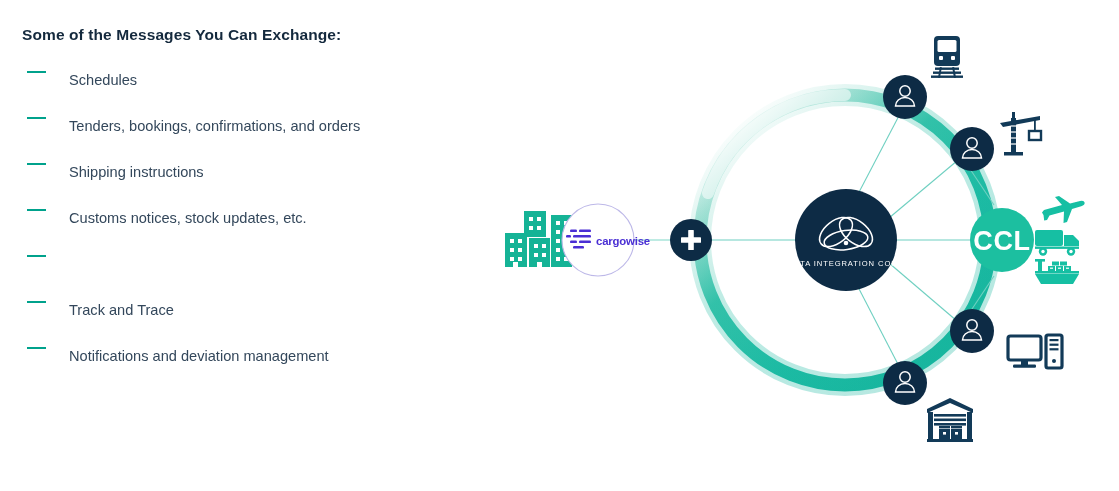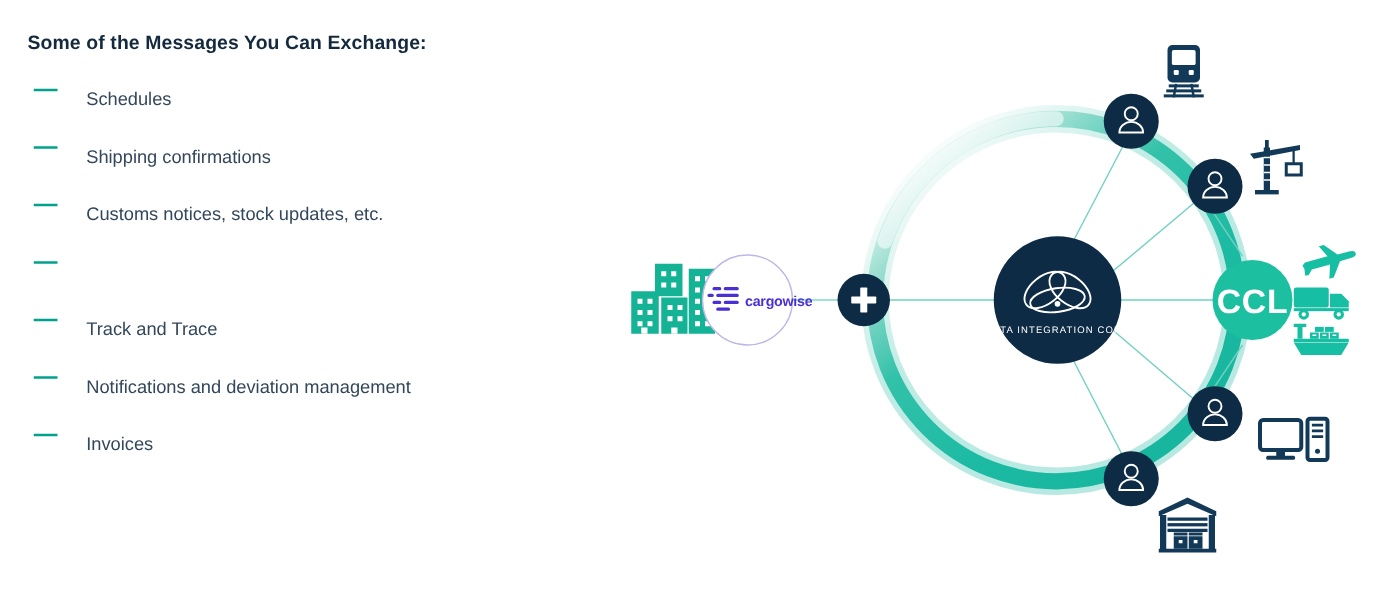--- a/index.html
+++ b/index.html
@@ -102,40 +102,40 @@
 
   <div class="left-panel">
     <h2 class="panel-title">Some of the Messages You Can Exchange:</h2>
     <ul class="msg-list">
       <li class="msg-item">
         <span class="msg-dash"></span>
         <span class="msg-label">Schedules</span>
       </li>
       <li class="msg-item">
         <span class="msg-dash"></span>
-        <span class="msg-label">Shipping confirmations</span>
+        <span class="msg-label">Tenders, bookings, confirmations, and orders</span>
+      </li>
+      <li class="msg-item">
+        <span class="msg-dash"></span>
+        <span class="msg-label">Shipping instructions</span>
       </li>
       <li class="msg-item">
         <span class="msg-dash"></span>
         <span class="msg-label">Customs notices, stock updates, etc.</span>
       </li>
       <li class="msg-item">
         <span class="msg-dash"></span>
       </li>
       <li class="msg-item">
         <span class="msg-dash"></span>
         <span class="msg-label">Track and Trace</span>
       </li>
       <li class="msg-item">
         <span class="msg-dash"></span>
         <span class="msg-label">Notifications and deviation management</span>
-      </li>
-      <li class="msg-item">
-        <span class="msg-dash"></span>
-        <span class="msg-label">Invoices</span>
       </li>
     </ul>
   </div>
 
   <div class="diagram">
     <svg width="647" height="491" viewBox="0 0 647 491" xmlns="http://www.w3.org/2000/svg">
       <defs>
 
         <linearGradient id="ringGrad" x1="0.12" y1="0.06" x2="0.82" y2="0.88">
           <stop offset="0%" stop-color="#ffffff"></stop>

